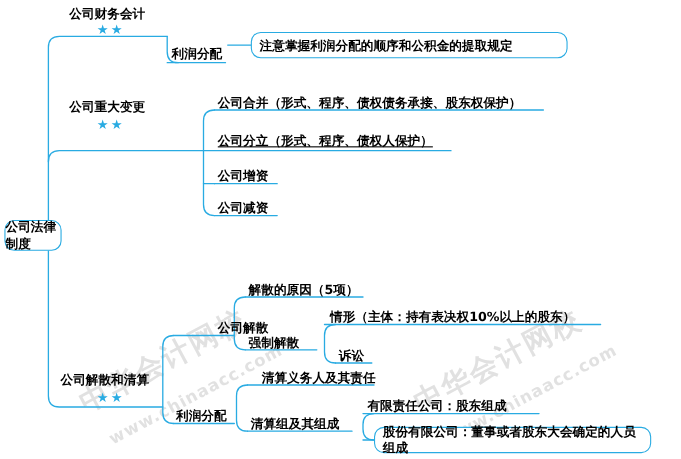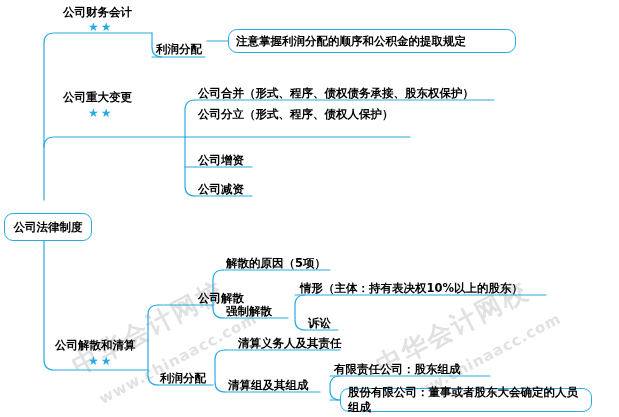--- a/index.html
+++ b/index.html
@@ -155,21 +155,21 @@
       <path d="M 225 392 L 320 392"></path>
 
       <path d="M 340 376 Q 330 376 330 386 L 330 390 Q 330 400 340 400"></path>
 
       <path d="M 330 376 L 490 376"></path>
 
       <path d="M 330 400 L 340 400"></path>
     </g>
   </svg>
 
-  <div class="rootbox" style="left:4px; top:213px; width:88px; height:28px;font-family:Liberation Serif, serif;">
+  <div class="rootbox" style="left:4px; top:200px; width:52px; height:28px;font-family:Liberation Serif, serif;">
     <span>公司法律制度</span>
   </div>
 
   <div class="branch-label" style="left:63px; top:5px;">
     <span>公司财务会计</span>
   </div>
   <div class="stars" style="left:88px; top:21px;"><span>★★</span></div>
 
   <div class="leaf" style="left:156px; top:42px;">
     <span>利润分配</span>
@@ -180,21 +180,21 @@
   </div>
 
   <div class="branch-label" style="left:63px; top:90px;">
     <span>公司重大变更</span>
   </div>
   <div class="stars" style="left:88px; top:107px;"><span>★★</span></div>
 
   <div class="leaf" style="left:198px; top:86px;">
     <span>公司合并（形式、程序、债权债务承接、股东权保护）</span>
   </div>
-  <div class="leaf" style="left:198px; top:107px;">
+  <div class="leaf" style="left:198px; top:121px;text-decoration:underline;">
     <span>公司分立（形式、程序、债权人保护）</span>
   </div>
   <div class="leaf" style="left:198px; top:153px;">
     <span>公司增资</span>
   </div>
   <div class="leaf" style="left:198px; top:182px;">
     <span>公司减资</span>
   </div>
 
   <div class="branch-label" style="left:55px; top:338px;">

